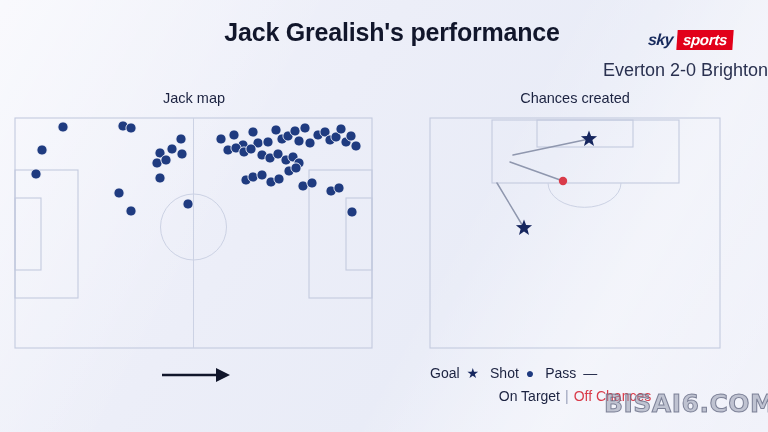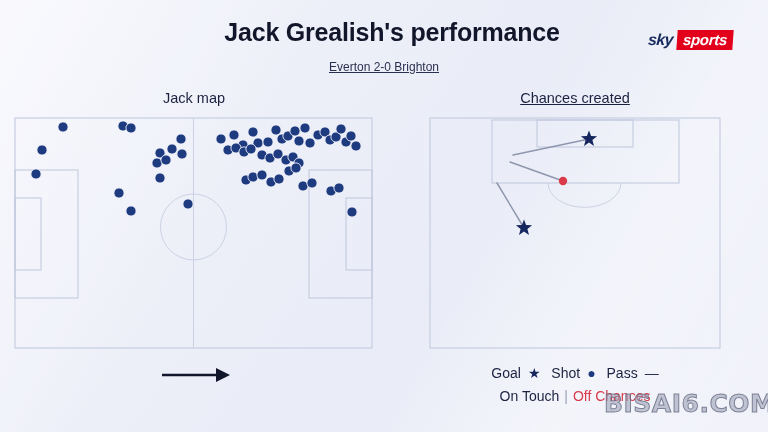--- a/index.html
+++ b/index.html
@@ -33,24 +33,23 @@
     font-size: 25px;
     font-weight: bold;
     letter-spacing: -0.2px;
     color: #11162b;
   }
   #subtitle {
     position: absolute;
     top: 60px;
     left: 0;
     width: 768px;
-    text-align: center;
-    font-size: 12px;
+    text-align: right;
+    font-size: 18px;
     color: #2a3150;
-    text-decoration: underline;
   }
   
   #logo {
     position: absolute;
     top: 30px;
     left: 648px;
     display: flex;
     align-items: center;
     height: 19px;
   }
@@ -73,41 +72,40 @@
     padding: 1px 6px 2px 6px;
     transform: skewX(-4deg);
   }
   .panel-head {
     position: absolute;
     font-size: 14.5px;
     color: #1b2240;
     top: 90px;
   }
   #head-touch  { left: 15px; width: 358px; text-align: center; }
-  #head-chance { left: 430px; width: 290px; text-align: center; text-decoration: underline; }
+  #head-chance { left: 430px; width: 290px; text-align: center; }
 
   svg.field { position: absolute; overflow: visible; }
   #touch-svg  { left: 0px; top: 0px; }
   #chance-svg { left: 0px; top: 0px; }
 
   .pitchline { stroke: #c3cadf; stroke-width: 1.1; fill: none; }
   .pitchline-soft { stroke: #ccd2e4; stroke-width: 1.0; fill: none; }
   .touchdot { fill: #1f3b80; stroke: #eef0f9; stroke-width: 0.9; }
   .passline { stroke: #8f97ae; stroke-width: 1.5; fill: none; stroke-linecap: round; }
   .goalstar { fill: #16265e; }
   .offtarget { fill: #d93b4a; }
 
   #arrow { position: absolute; left: 160px; top: 366px; }
 
   #legend1 {
     position: absolute;
     top: 365px;
     left: 430px;
     width: 290px;
-    text-align: center;
     font-size: 14px;
     color: #1b2240;
   }
   #legend2 {
     position: absolute;
     top: 388px;
     left: 430px;
     width: 290px;
     text-align: center;
     font-size: 14px;
@@ -243,18 +241,18 @@
       </g>
   </svg>
 
   <div id="legend1">
     <span>Goal</span><span class="gap"></span><span style="color:#16265e;">★</span><span class="gap"></span>
     <span>Shot</span><span class="gap"></span><span style="color:#1f3b80;">●</span><span class="gap"></span>
     <span>Pass</span><span class="gap"></span><span style="color:#2a3150;">—</span>
   </div>
 
   <div id="legend2">
-    <span>On Touch</span><span class="sep">|</span><span class="offtxt">Off Chances</span>
+    <span>On Target</span><span class="sep">|</span><span class="offtxt">Off Chances</span>
   </div>
 
   <div id="watermark">BISAI6.COM</div>
 
 </div>
 
 </body></html>

